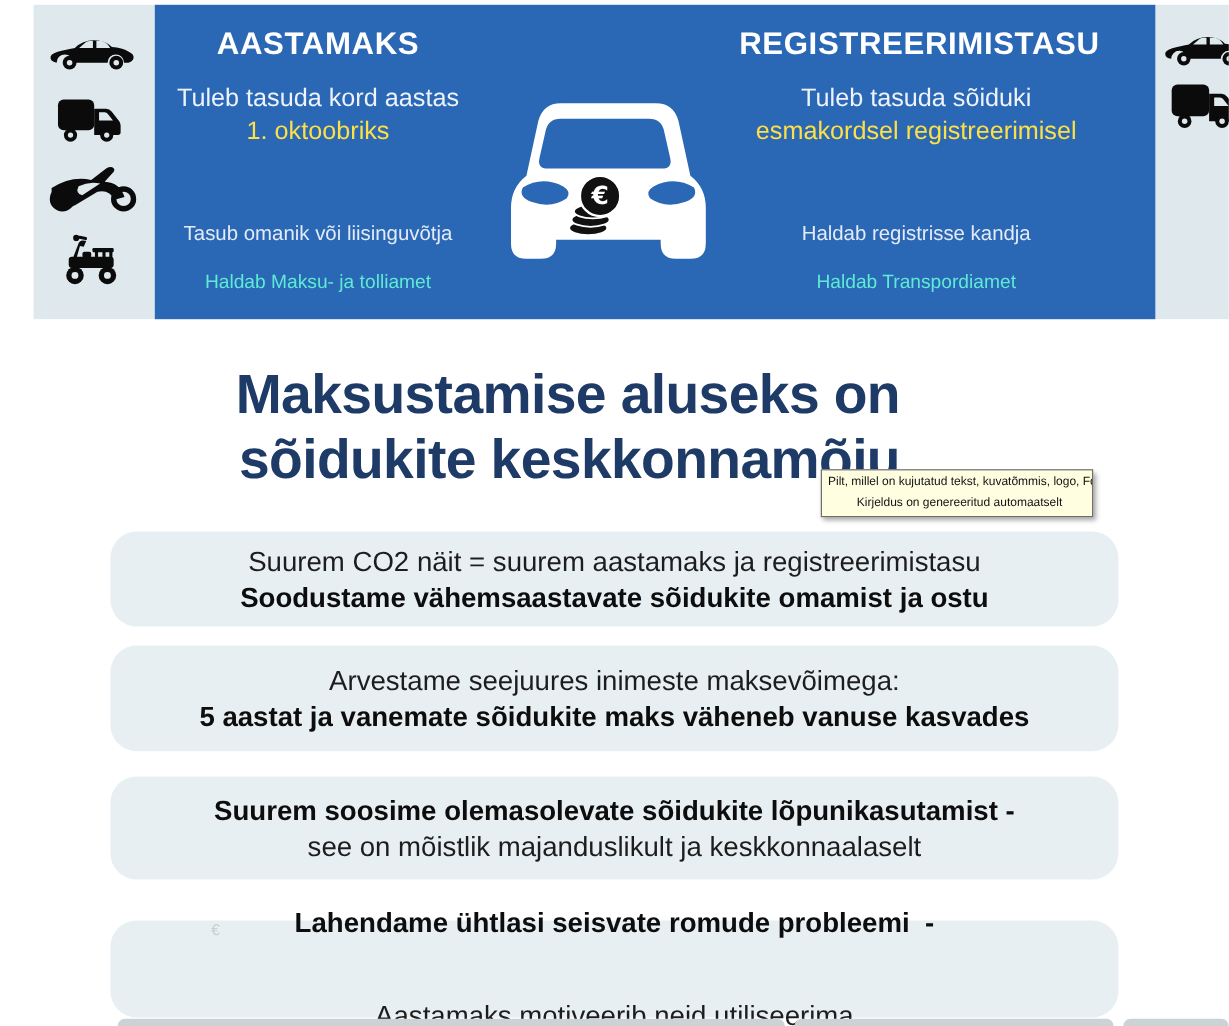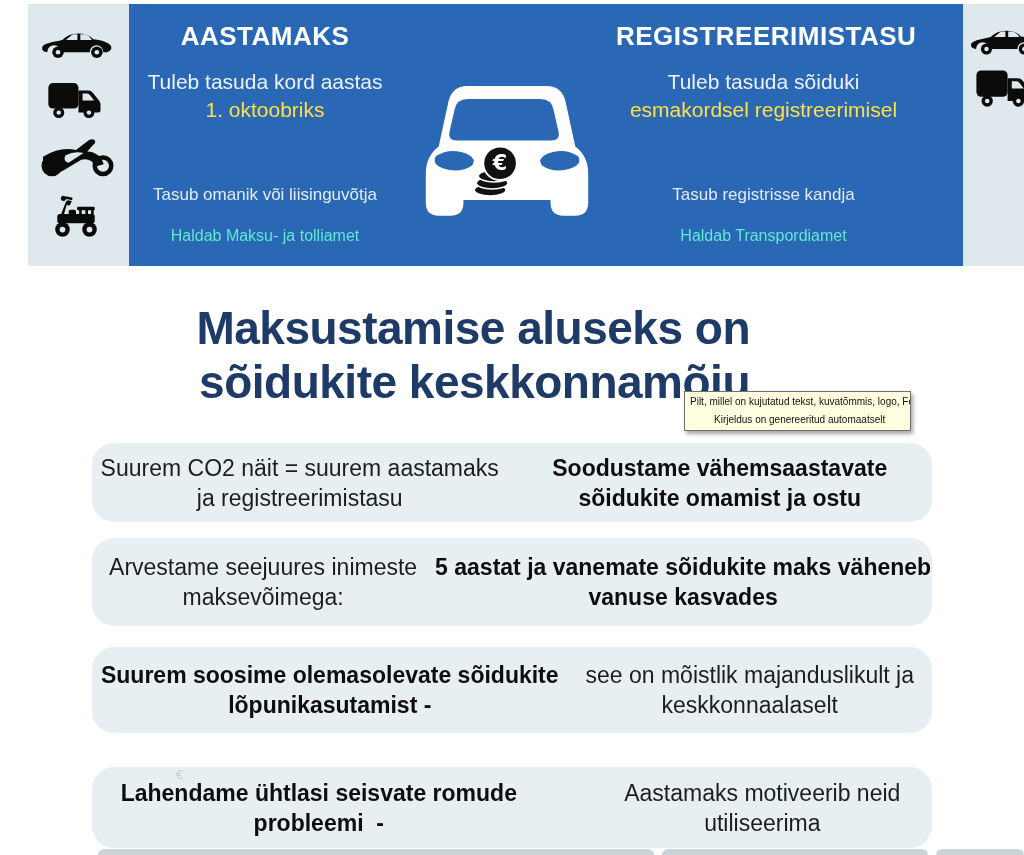--- a/index.html
+++ b/index.html
@@ -32,21 +32,21 @@
     text-align:right;color:#1e3a66;font-weight:800;font-size:46px;line-height:54px;letter-spacing:-.5px;}
 
   
   .alt-tooltip{position:absolute;left:684px;top:391px;width:max-content;max-width:215px;
     background:#fffee1;border:1px solid #6f6f6f;box-shadow:2px 3px 4px rgba(0,0,0,.35);
     padding:4px 5px 5px 5px;font-size:10px;line-height:11px;color:#111;z-index:10;white-space:nowrap;overflow:hidden;}
   .alt-tooltip .tt2{margin-top:7px;padding-left:24px;}
 
   
   .block{position:absolute;left:92px;width:840px;background:#e7eff2;border-radius:22px;
-    display:flex;flex-direction:row;align-items:center;justify-content:center;
+    display:flex;flex-direction:column;align-items:center;justify-content:center;
     font-size:23px;line-height:30px;color:#1d1d1d;text-align:center;white-space:pre-wrap;}
   .block .bold{font-weight:700;color:#0d0d0d;}
   .block-1{top:443px;height:79px;}
   .block-2{top:538px;height:88px;}
   .block-3{top:647px;height:86px;}
   .block-4{top:767px;height:81px;gap:47px;}
 
   .euro-watermark{position:absolute;left:176px;top:767px;font-size:13px;color:#b9c6c2;opacity:.75;}
 
   .bottom-seg{position:absolute;top:849px;height:6px;background:#ccd3d6;border-radius:6px 6px 0 0;}
@@ -117,21 +117,21 @@
         <div class="banner-when1">Tuleb tasuda kord aastas</div>
         <div class="banner-when2">1. oktoobriks</div>
         <div class="banner-payer">Tasub omanik või liisinguvõtja</div>
         <div class="banner-admin">Haldab Maksu- ja tolliamet</div>
       </div>
 
       <div class="banner-col col-right">
         <div class="banner-title">REGISTREERIMISTASU</div>
         <div class="banner-when1">Tuleb tasuda sõiduki</div>
         <div class="banner-when2">esmakordsel registreerimisel</div>
-        <div class="banner-payer">Tasub registrisse kandja</div>
+        <div class="banner-payer">Haldab registrisse kandja</div>
         <div class="banner-admin">Haldab Transpordiamet</div>
       </div>
 
       <div class="car-graphic">
         <svg viewBox="0 0 200 156">
           <path fill="#ffffff" d="M31 156 q-13 0 -13 -13 v-30 q0 -17 13 -27 l10 -46 q4 -15 19 -15 h80 q15 0 19 15 l10 46 q13 10 13 27 v30 q0 13 -13 13 h-12 q-13 0 -13 -13 v-3 h-88 v3 q0 13 -13 13 z"></path>
           <path fill="#2a67b5" d="M66 38 h68 q11 0 13 11 l5 22 q2 9 -7 9 h-96 q-9 0 -7 -9 l5 -22 q2 -11 13 -11 z"></path>
           <path fill="#2a67b5" d="M28 96 q16 -10 34 -1 q7 4 3 10 q-13 9 -30 3 q-11 -4 -7 -12 z"></path>
           <path fill="#2a67b5" d="M172 96 q-16 -10 -34 -1 q-7 4 -3 10 q13 9 30 3 q11 -4 7 -12 z"></path>
           <g>

